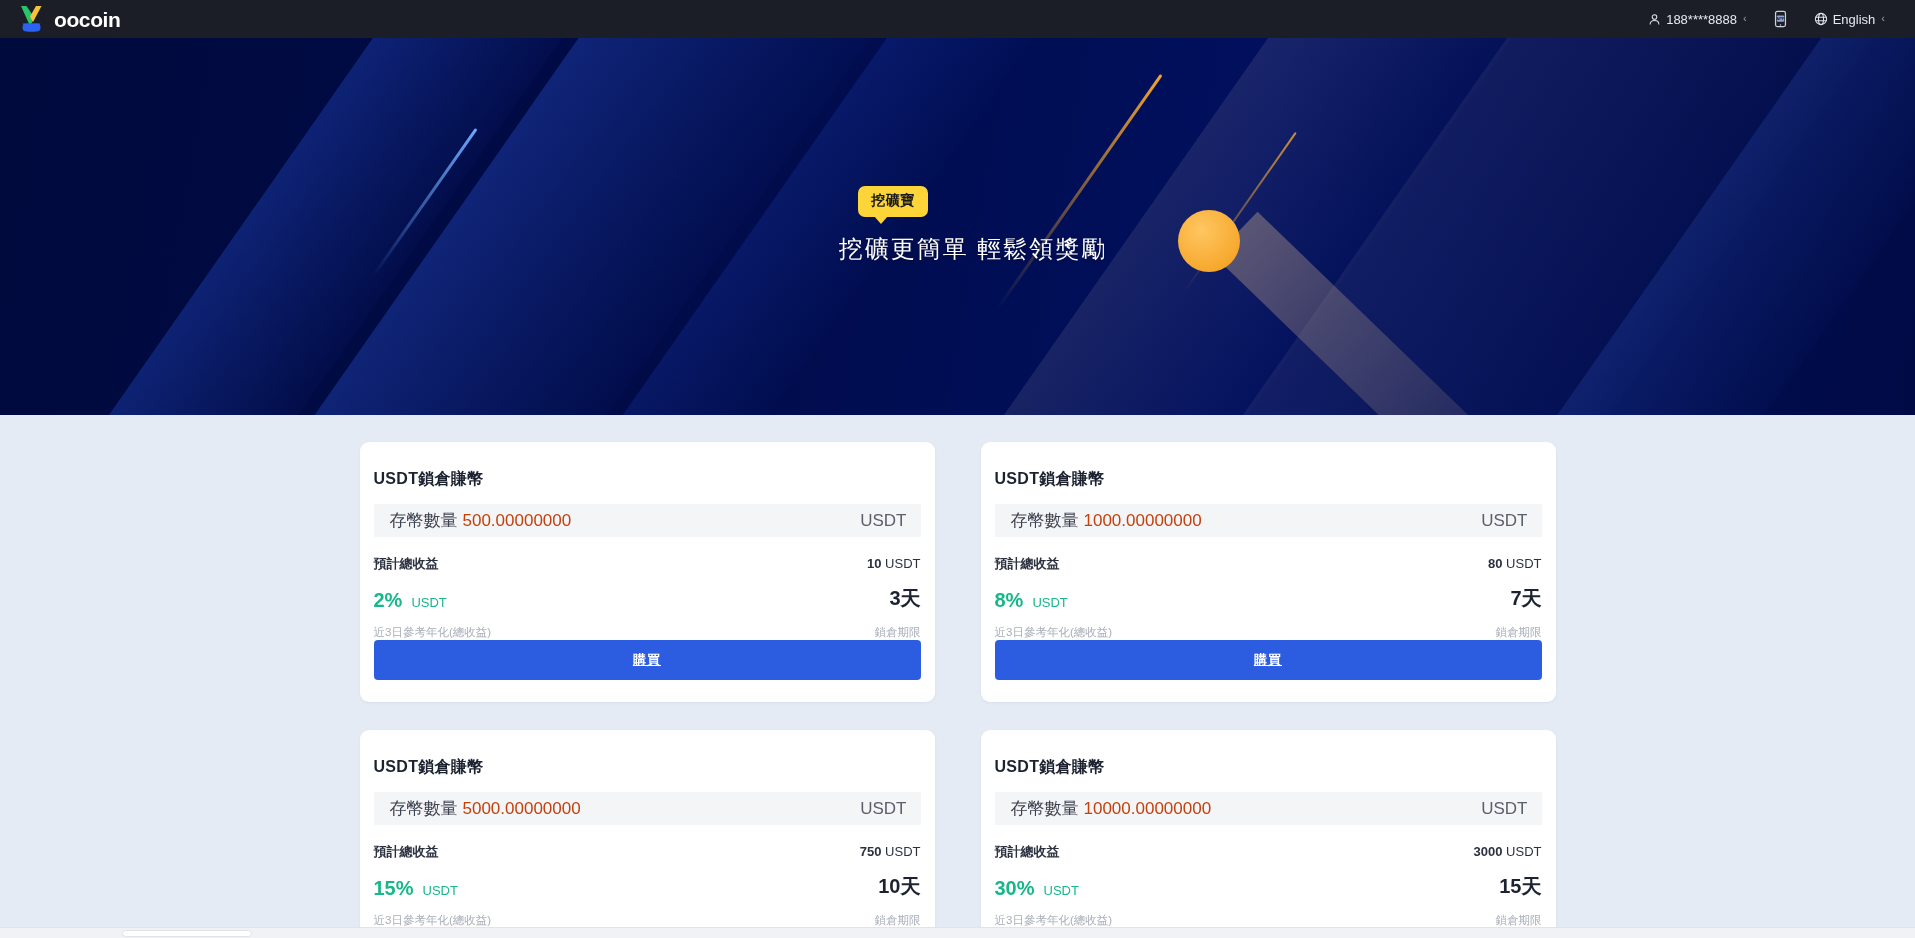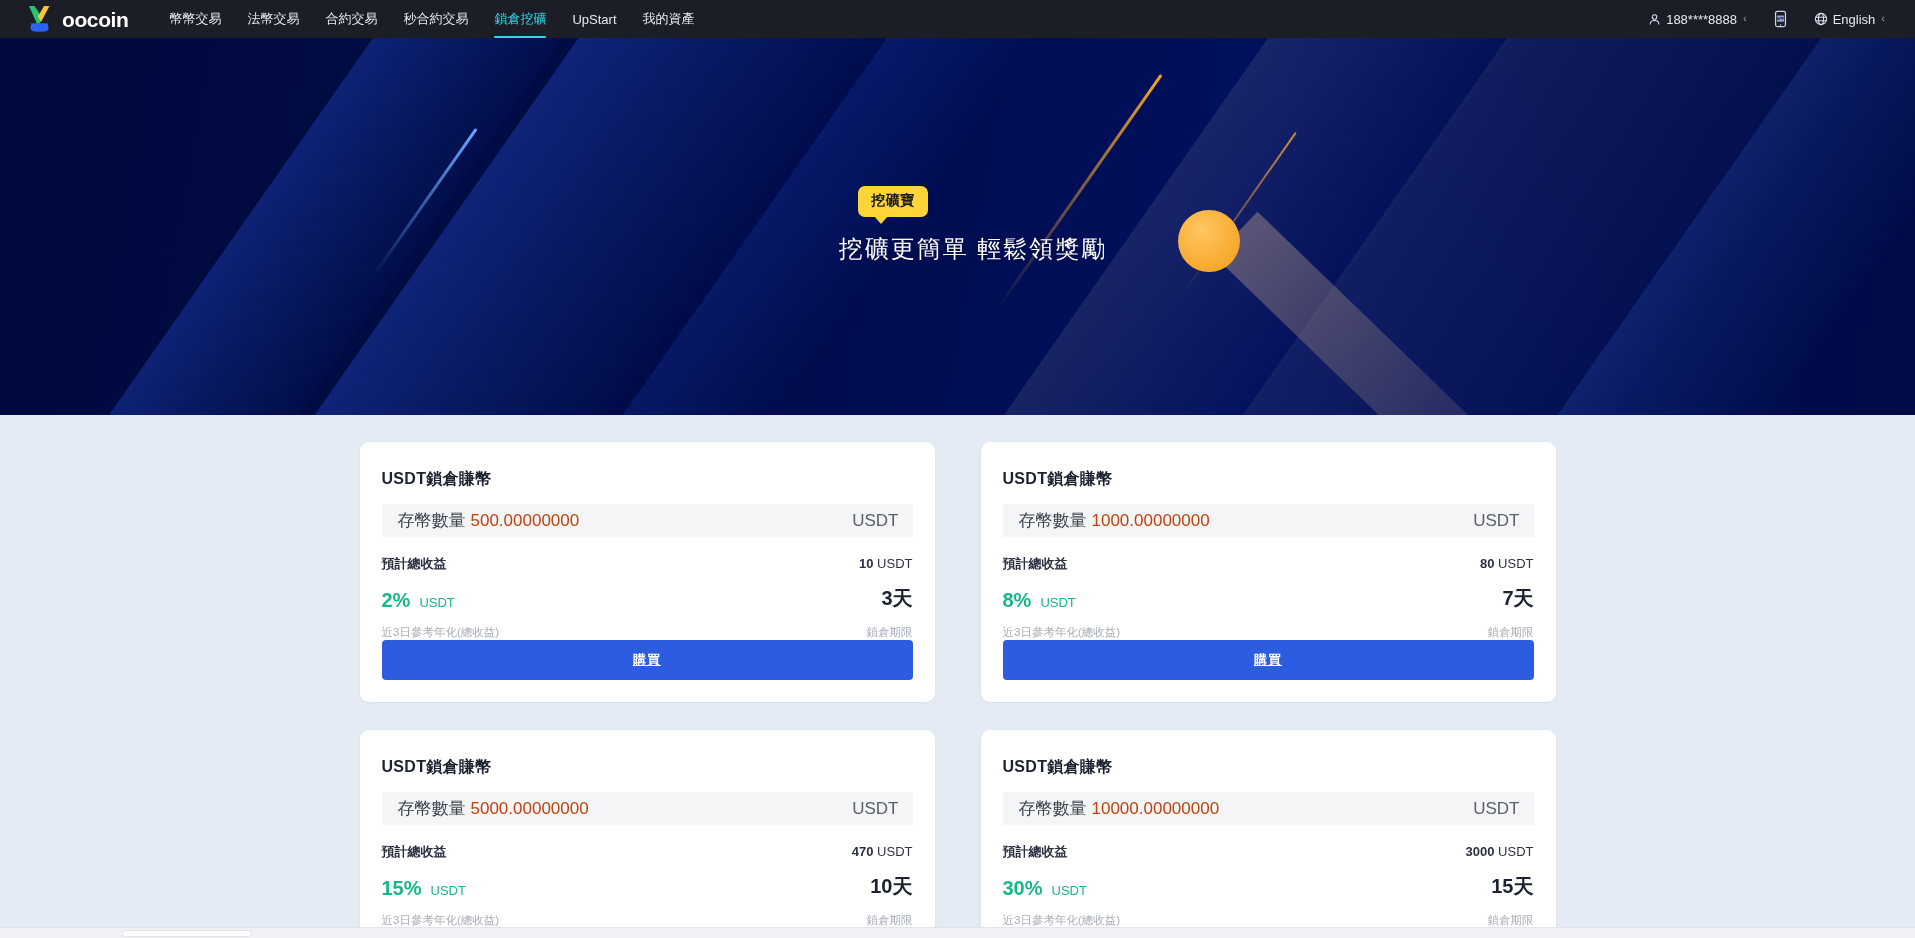--- a/index.html
+++ b/index.html
@@ -11,21 +11,21 @@
     background: #e4ebf5;
   }
 
   
   .header {
     position: relative;
     height: 38px;
     background: #1b1e27;
     display: flex;
     align-items: center;
-    padding: 0 18px 0 25px;
+    padding: 0 18px 0 17px;
     z-index: 50;
   }
   .logo-wrap { display: flex; align-items: center; gap: 3px; margin-right: 28px; }
   .logo-mark { width: 34px; height: 30px; position: relative; flex: 0 0 auto; }
   .logo-text {
     color: #ffffff; font-size: 21px; font-weight: 700;
     letter-spacing: -0.4px; line-height: 1;
   }
   .nav { display: flex; align-items: stretch; height: 38px; }
   .nav-item {
@@ -139,21 +139,21 @@
     width: 1196px;
     margin: 0 auto;
     display: grid;
     grid-template-columns: 1fr 1fr;
     column-gap: 46px;
     row-gap: 28px;
   }
   .card {
     background: #ffffff;
     border-radius: 9px;
-    padding: 27px 22px 22px;
+    padding: 27px 14px 22px;
     box-shadow: 0 1px 3px rgba(30,50,90,.06);
   }
   .card-title {
     font-size: 16px; font-weight: 700; color: #1c2230;
     margin-bottom: 14px;
     letter-spacing: .3px;
   }
   .amount-row {
     background: #f4f5f7;
     height: 33px;
@@ -234,43 +234,20 @@
       <svg width="34" height="30" viewBox="0 0 34 30">
         <path d="M4 2 L13 22 L17.5 14 L9.5 2 Z" fill="#29c46a"></path>
         <path d="M24.5 2 L16 18 L13 12.5 L19 2 Z" fill="#f5c33a"></path>
         <rect x="5.5" y="19.5" width="18" height="8" rx="4" fill="#2b63f0"></rect>
         <path d="M5.5 19.5 L23.5 19.5 L18 27.5 L11 27.5 Z" fill="#2b63f0"></path>
       </svg>
     </span>
     <span class="logo-text">oocoin</span>
   </div>
 
-  <nav class="nav">
-    <div class="nav-item">
-        <span>幣幣交易</span>
-      </div>
-    <div class="nav-item">
-        <span>法幣交易</span>
-      </div>
-    <div class="nav-item">
-        <span>合約交易</span>
-      </div>
-    <div class="nav-item">
-        <span>秒合約交易</span>
-      </div>
-    <div class="nav-item active">
-        <span>鎖倉挖礦</span>
-      </div>
-    <div class="nav-item">
-        <span>UpStart</span>
-      </div>
-    <div class="nav-item">
-        <span>我的資產</span>
-      </div>
-  </nav>
 
   <div class="header-right">
 
     <div class="hr-item">
       <span class="ico">
         <svg width="13" height="13" viewBox="0 0 16 16" fill="none" stroke="#dfe3ee" stroke-width="1.3">
           <circle cx="8" cy="5" r="2.8"></circle>
           <path d="M2.6 14c0-3 2.4-4.8 5.4-4.8S13.4 11 13.4 14"></path>
         </svg>
       </span>
@@ -383,21 +360,21 @@
 
     <div class="card">
       <div class="card-title">USDT鎖倉賺幣</div>
       <div class="amount-row">
         <span class="amt-label">存幣數量</span>
         <span class="amt-value">5000.00000000</span>
         <span class="unit">USDT</span>
       </div>
       <div class="profit-row">
         <span class="p-label">預計總收益</span>
-        <span class="p-value"><b>470</b> <span>USDT</span></span>
+        <span class="p-value"><b>750</b> <span>USDT</span></span>
       </div>
       <div class="rate-row">
         <span class="rate-left">
           <span class="rate-pct">15%</span>
           <span class="rate-coin">USDT</span>
         </span>
         <span class="rate-right">10天</span>
       </div>
       <div class="sub-row">
         <span>近3日參考年化(總收益)</span>

